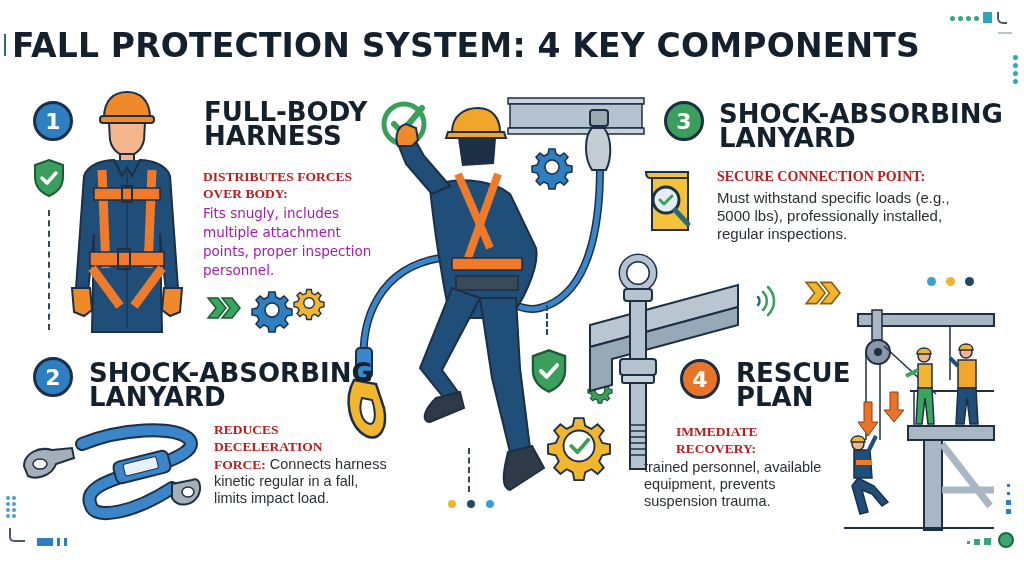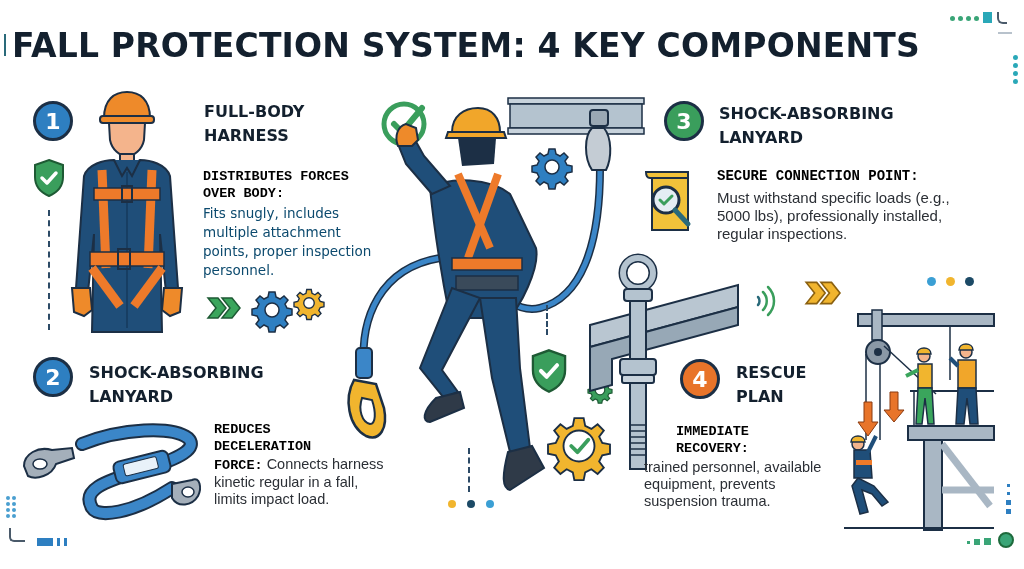--- a/index.html
+++ b/index.html
@@ -11,29 +11,29 @@
     font-family: "DejaVu Sans", sans-serif; font-weight: bold; font-size: 33px;
     letter-spacing: 0.2px; color: #13202e;
   }
   .badge {
     width: 40px; height: 40px; border-radius: 50%;
     border: 3px solid #1c2f45; color: #fff;
     font-family: "DejaVu Sans", sans-serif; font-weight: bold; font-size: 22px;
     display: flex; align-items: center; justify-content: center;
   }
   .heading {
-    font-family: "DejaVu Sans", sans-serif; font-weight: bold; font-size: 16px;
+    font-family: "DejaVu Sans", sans-serif; font-weight: bold; font-size: 26px;
     line-height: 24px; color: #13202e;
   }
   .sub {
-    font-family: Liberation Mono, monospace; font-weight: bold; font-size: 13.5px;
-    line-height: 17px; color: #000000;
+    font-family: Liberation Serif, serif; font-weight: bold; font-size: 13.5px;
+    line-height: 17px; color: #b91c1c;
   }
   .body {
-    font-family: "DejaVu Sans", sans-serif; font-size: 13.5px; line-height: 19px; color: #0c4a6e;
+    font-family: "DejaVu Sans", sans-serif; font-size: 13.5px; line-height: 19px; color: #a21caf;
   }
   .body2 {
     font-family: "Liberation Sans", sans-serif; font-size: 14.5px; line-height: 17px; color: #2b2f35;
   }
   .center { text-align: left; }
   .dot { position: absolute; border-radius: 50%; }
   svg { position: absolute; overflow: visible; }
 </style>
 </head>
 <body>

